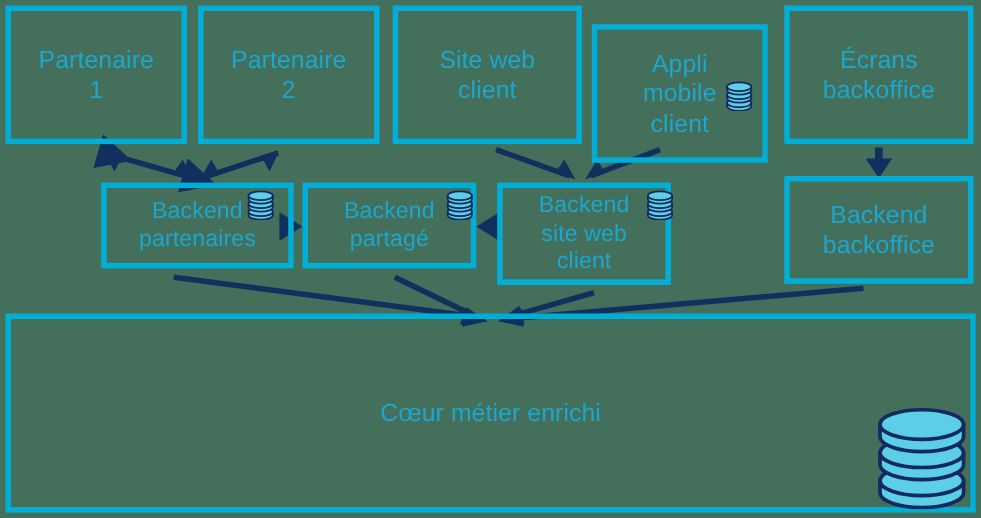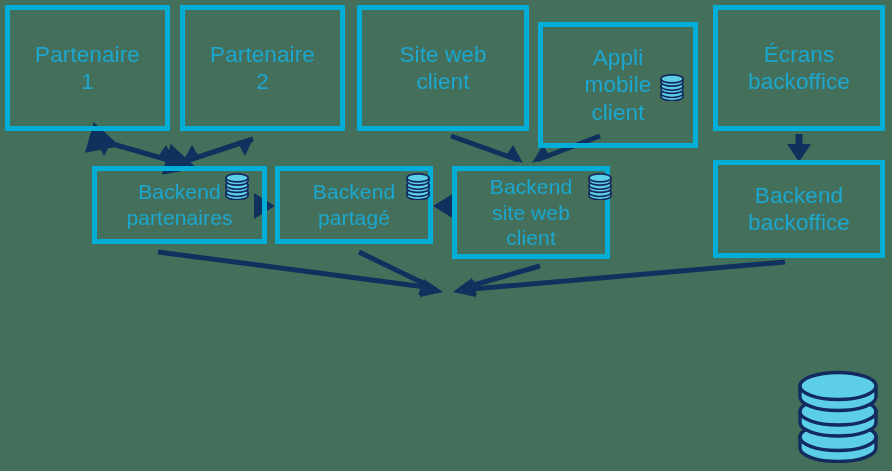--- a/index.html
+++ b/index.html
@@ -186,20 +186,23 @@
     <span class="label">Backend
 site web
 client</span>
   </div>
 
   <div class="box t-22" id="box-backend-backoffice">
     <span class="label">Backend
 backoffice</span>
   </div>
 
+  <div class="box" id="box-coeur-metier">
+    <span class="label">Cœur métier enrichi</span>
+  </div>
 
   <svg class="db-icon db-small" id="db-appli-mobile" viewBox="0 0 26 30">
     <g fill="#5ccfe6" stroke="#132a5e" stroke-width="1.6">
       <path d="M2,22.5 v3.2 a11,4 0 0 0 22,0 v-3.2 z"></path>
       <ellipse cx="13" cy="22.5" rx="11" ry="4"></ellipse>
       <path d="M2,15.2 v3.2 a11,4 0 0 0 22,0 v-3.2 z"></path>
       <ellipse cx="13" cy="15.2" rx="11" ry="4"></ellipse>
       <path d="M2,7.9 v3.2 a11,4 0 0 0 22,0 v-3.2 z"></path>
       <ellipse cx="13" cy="7.9" rx="11" ry="4"></ellipse>
     </g>

